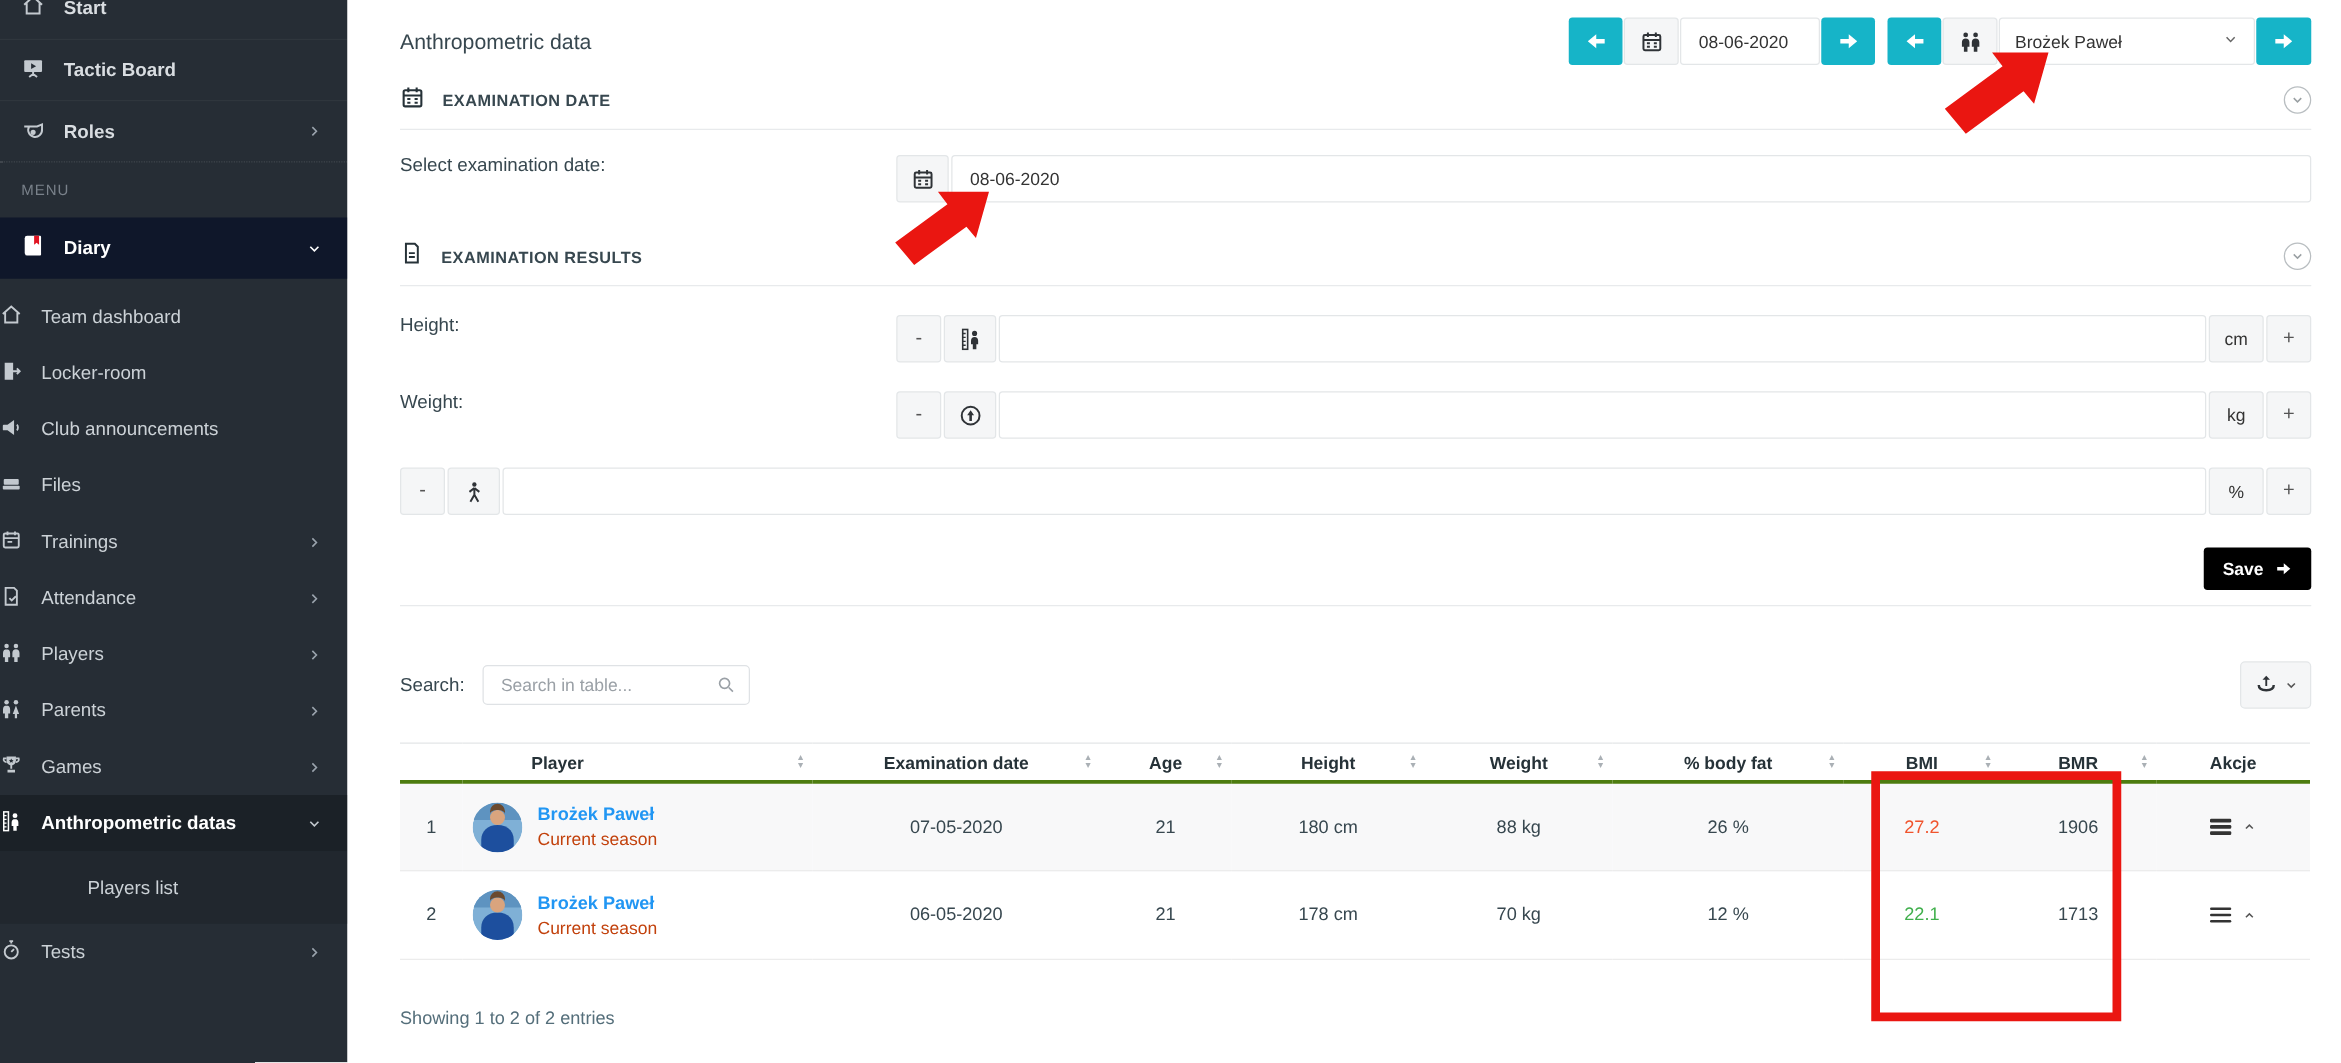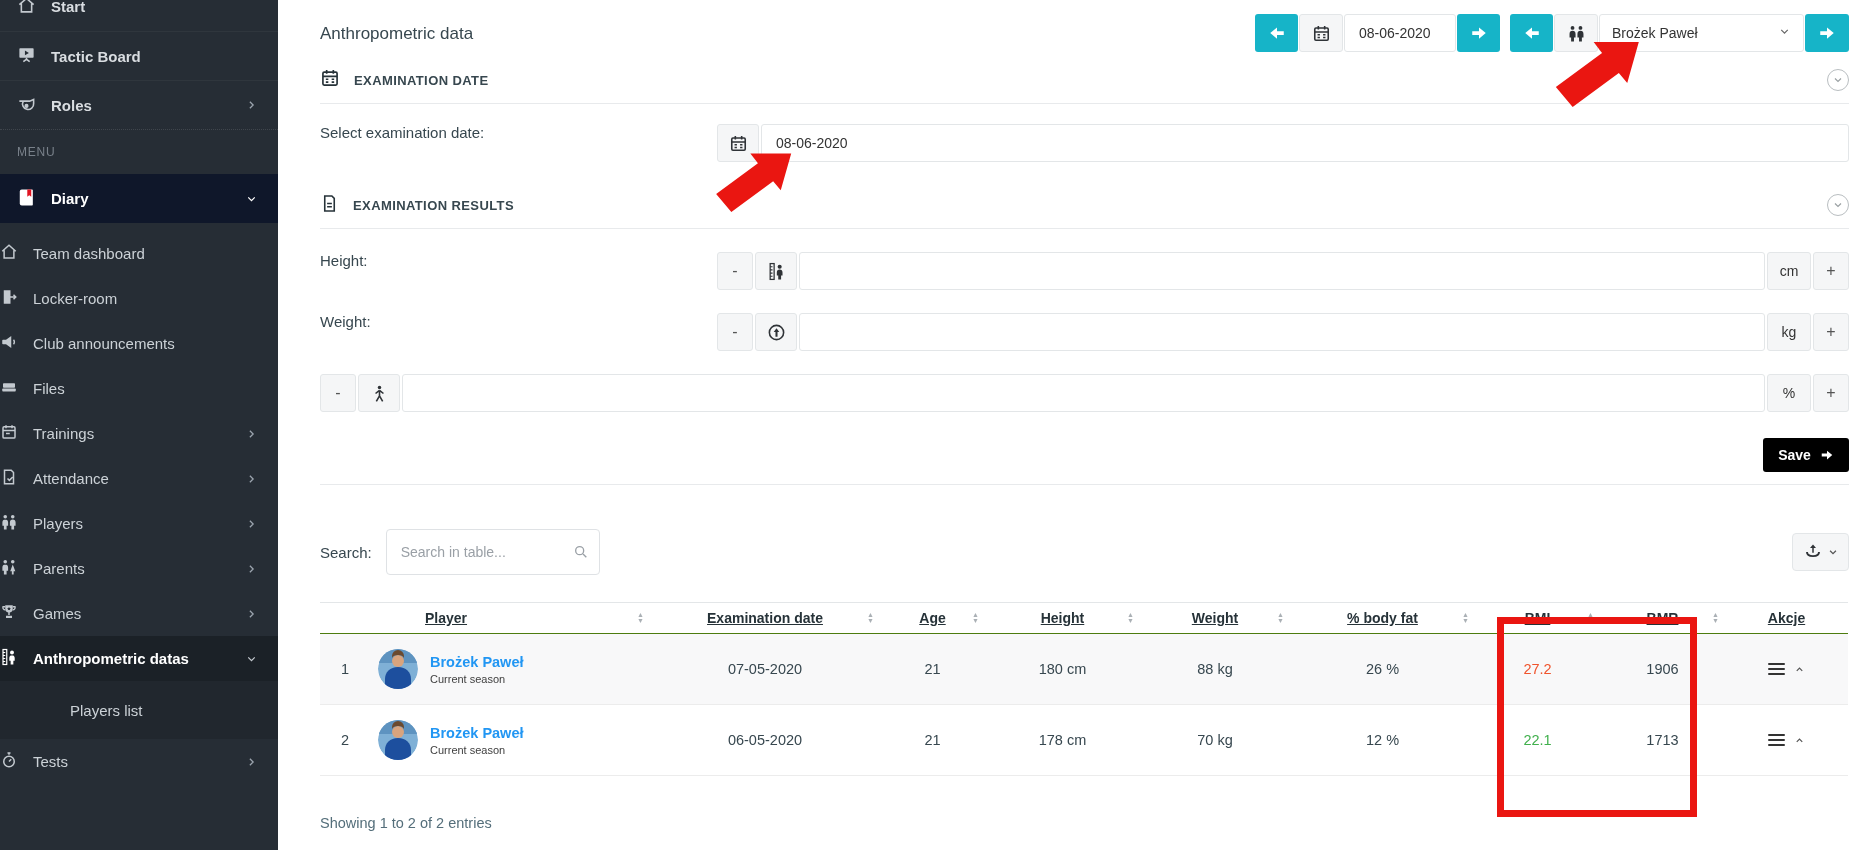--- a/index.html
+++ b/index.html
@@ -58,40 +58,40 @@
   .sec2-head { margin-top:32px; }
 
   .save-row { display:flex; justify-content:flex-end; margin-top:26px; }
   .save-btn { width:86px; height:34px; background:#000000; border:none; border-radius:3px; color:#fff;
               font-size:14px; font-weight:bold; display:flex; align-items:center; justify-content:center; gap:9px; cursor:pointer;
               font-family:"Liberation Sans",sans-serif; }
 
   .ph-head { margin-top:11px; }
   .search-row { display:flex; align-items:center; margin-top:44px; }
   .search-label { font-size:15px; color:#37474f; margin-right:14px; }
-  .search-wrap { position:relative; width:214px; height:46px; }
+  .search-wrap { position:relative; width:214px; height:32px; }
   .search-wrap input { width:100%; height:100%; border:1px solid #dfe2e5; border-radius:4px; padding:0 36px 0 14px;
                        font-size:14px; color:#333; outline:none; font-family:"Liberation Sans",sans-serif; }
   .search-wrap input::placeholder { color:#9aa0a6; }
   .search-icon { position:absolute; right:11px; top:50%; transform:translateY(-50%); display:flex; }
   .export-btn { margin-left:auto; width:57px; height:38px; background:#f5f6f7; border:1px solid #e3e6e8; border-radius:4px;
                 display:flex; align-items:center; justify-content:center; gap:6px; cursor:pointer; }
 
   table.hist { width:1528px; border-collapse:collapse; table-layout:fixed; margin-top:27px; }
   table.hist th { position:relative; height:31px; font-size:14px; font-weight:bold; color:#263238; text-align:center;
-                  border-top:1px solid #e3e6e8; border-bottom:1px solid #4d7c0f;text-decoration:underline; }
+                  border-top:1px solid #e3e6e8; border-bottom:3px solid #4d7c0f; }
   table.hist th.c-player { text-align:left; padding-left:55px; }
   .sort { position:absolute; right:6px; top:50%; transform:translateY(-50%); display:flex; flex-direction:column;
           font-size:7px; line-height:6px; color:#aab0b5; cursor:pointer; }
   table.hist td { height:71px; border-bottom:1px solid #ececec; font-size:14.5px; color:#37474f; text-align:center; }
   table.hist tbody tr.stripe { background:#f8f8f9; }
   .pcell { display:flex; align-items:center; padding-left:8px; text-align:left; }
   .pinfo { margin-left:12px; }
   .pname { color:#2196f3; font-weight:bold; font-size:14.5px; cursor:pointer; }
-  .psub { color:#404040; font-size:11px; margin-top:3px; }
+  .psub { color:#c2410c; font-size:14px; margin-top:3px; }
   .avatar { width:40px; height:40px; border-radius:50%; overflow:hidden; flex:0 0 40px; }
   .actions { display:flex; align-items:center; justify-content:center; gap:9px; cursor:pointer; }
   .ham div { width:17px; height:2.5px; background:#333; margin:2.4px 0; border-radius:1px; }
   .tfoot-txt { margin-top:39px; font-size:14.5px; color:#546e7a; }
 
   
   .ann { position:absolute; z-index:50; pointer-events:none; }
   .ann-rect { left:1497px; top:617px; width:200px; height:200px; border:7px solid #ea1611; }
 </style>
 </head>

